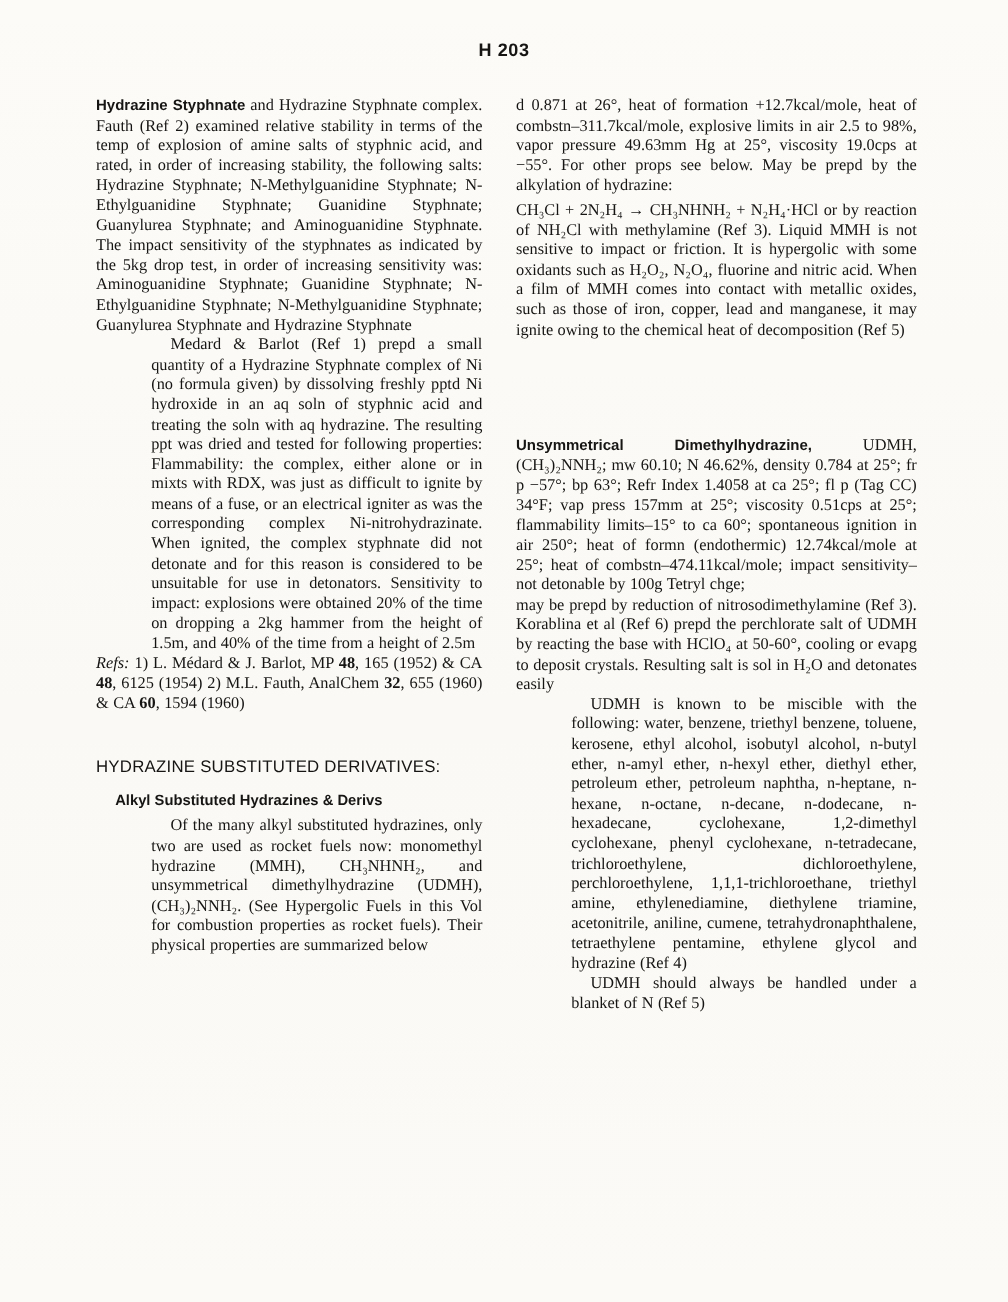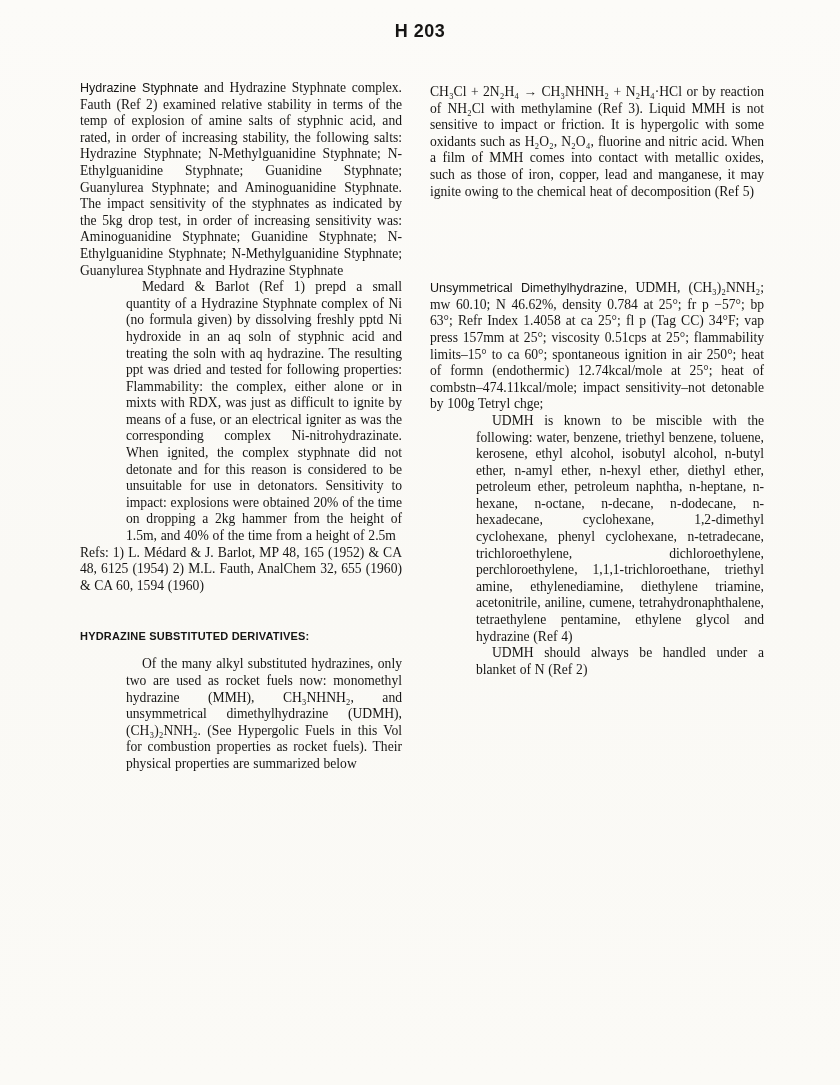--- a/index.html
+++ b/index.html
@@ -13,27 +13,27 @@
   }
   .page {
     position: relative;
     width: 840px;
     height: 1085px;
     overflow: hidden;
     background: linear-gradient(180deg, #fcfbf8 0%, #faf9f5 55%, #fbfaf6 100%);
   }
   .page-number {
     position: absolute;
-    top: 21px;
+    top: 34px;
     left: 0;
     width: 100%;
     text-align: center;
     font-family: "Liberation Sans", sans-serif;
     font-weight: bold;
-    font-size: 18px;
+    font-size: 15px;
     letter-spacing: 0.5px;
   }
   .columns {
     position: absolute;
     top: 80px;
     left: 80px;
     width: 684px;
     display: grid;
     grid-template-columns: 322px 334px;
     column-gap: 28px;
@@ -45,53 +45,56 @@
     text-align: justify;
     word-spacing: 0.3px;
   }
   .indent { text-indent: 16px; margin-left: 46px; }
   .eq-para { margin-top: 4px; }
   .gap-large { margin-top: 80px; }
   .gap-small { margin-top: 6px; }
   .section-heading {
     margin: 36px 0 14px 0;
     font-family: "Liberation Sans", sans-serif;
-    font-weight: bold;
-    font-size: 11px;
+    font-weight: normal;
+    font-size: 14px;
     letter-spacing: 0.2px;
   }
   .sub-heading {
     margin: 0 0 6px 16px;
     font-family: "Liberation Sans", sans-serif;
     font-weight: bold;
     font-size: 12.3px;
   }
   
-  .b { font-weight: normal; }
-  .i { }
+  .b { font-weight: bold; }
+  .i { font-style: italic; }
   .s { font-family: "Liberation Sans", sans-serif; font-size: 12.5px; }
 </style>
 </head>
 <body>
 
 <div class="page">
 
   <div class="page-number">H 203</div>
 
   <div class="columns">
 
     <div class="col">
       <p class="para"><span class="b s">Hydrazine Styphnate</span><span> and Hydrazine Styphnate complex. Fauth (Ref 2) examined relative stability in terms of the temp of explosion of amine salts of styphnic acid, and rated, in order of increasing stability, the following salts: Hydrazine Styphnate; N-Methylguanidine Styphnate; N-Ethylguanidine Styphnate; Guanidine Styphnate; Guanylurea Styphnate; and Aminoguanidine Styphnate. The impact sensitivity of the styphnates as indicated by the 5kg drop test, in order of increasing sensitivity was: Aminoguanidine Styphnate; Guanidine Styphnate; N-Ethylguanidine Styphnate; N-Methylguanidine Styphnate; Guanylurea Styphnate and Hydrazine Styphnate</span></p>
       <p class="para indent">Medard &amp; Barlot (Ref 1) prepd a small quantity of a Hydrazine Styphnate complex of Ni (no formula given) by dissolving freshly pptd Ni hydroxide in an aq soln of styphnic acid and treating the soln with aq hydrazine. The resulting ppt was dried and tested for following properties: Flammability: the complex, either alone or in mixts with RDX, was just as difficult to ignite by means of a fuse, or an electrical igniter as was the corresponding complex Ni-nitrohydrazinate. When ignited, the complex styphnate did not detonate and for this reason is considered to be unsuitable for use in detonators. Sensitivity to impact: explosions were obtained 20% of the time on dropping a 2kg hammer from the height of 1.5m, and 40% of the time from a height of 2.5m</p>
       <p class="para"><span class="i">Refs:</span><span> 1) L. Médard &amp; J. Barlot, MP </span><span class="b">48</span><span>, 165 (1952) &amp; CA </span><span class="b">48</span><span>, 6125 (1954)  2) M.L. Fauth, AnalChem </span><span class="b">32</span><span>, 655 (1960) &amp; CA </span><span class="b">60</span><span>, 1594 (1960)</span></p>
       <h2 class="section-heading">HYDRAZINE SUBSTITUTED DERIVATIVES:</h2>
+      <h3 class="sub-heading">Alkyl Substituted Hydrazines &amp; Derivs</h3>
       <p class="para indent">Of the many alkyl substituted hydrazines, only two are used as rocket fuels now: monomethyl hydrazine (MMH), CH₃NHNH₂, and unsymmetrical dimethylhydrazine (UDMH), (CH₃)₂NNH₂. (See Hypergolic Fuels in this Vol for combustion properties as rocket fuels). Their physical properties are summarized below</p>
     </div>
 
     <div class="col">
+      <p class="para">d 0.871 at 26°, heat of formation +12.7kcal/mole, heat of combstn–311.7kcal/mole, explosive limits in air 2.5 to 98%, vapor pressure 49.63mm Hg at 25°, viscosity 19.0cps at −55°. For other props see below. May be prepd by the alkylation of hydrazine:</p>
       <p class="para eq-para">CH₃Cl + 2N₂H₄ → CH₃NHNH₂ + N₂H₄·HCl or by reaction of NH₂Cl with methylamine (Ref 3). Liquid MMH is not sensitive to impact or friction. It is hypergolic with some oxidants such as H₂O₂, N₂O₄, fluorine and nitric acid. When a film of MMH comes into contact with metallic oxides, such as those of iron, copper, lead and manganese, it may ignite owing to the chemical heat of decomposition (Ref 5)</p>
       <p class="para gap-large"><span class="b s">Unsymmetrical Dimethylhydrazine,</span><span> UDMH, (CH₃)₂NNH₂; mw 60.10; N 46.62%, density 0.784 at 25°; fr p −57°; bp 63°; Refr Index 1.4058 at ca 25°; fl p (Tag CC) 34°F; vap press 157mm at 25°; viscosity 0.51cps at 25°; flammability limits–15° to ca 60°; spontaneous ignition in air 250°; heat of formn (endothermic) 12.74kcal/mole at 25°; heat of combstn–474.11kcal/mole; impact sensitivity–not detonable by 100g Tetryl chge;</span></p>
+      <p class="para">may be prepd by reduction of nitrosodimethylamine (Ref 3). Korablina et al (Ref 6) prepd the perchlorate salt of UDMH by reacting the base with HClO₄ at 50-60°, cooling or evapg to deposit crystals. Resulting salt is sol in H₂O and detonates easily</p>
       <p class="para indent">UDMH is known to be miscible with the following: water, benzene, triethyl benzene, toluene, kerosene, ethyl alcohol, isobutyl alcohol, n-butyl ether, n-amyl ether, n-hexyl ether, diethyl ether, petroleum ether, petroleum naphtha, n-heptane, n-hexane, n-octane, n-decane, n-dodecane, n-hexadecane, cyclohexane, 1,2-dimethyl cyclohexane, phenyl cyclohexane, n-tetradecane, trichloroethylene, dichloroethylene, perchloroethylene, 1,1,1-trichloroethane, triethyl amine, ethylenediamine, diethylene triamine, acetonitrile, aniline, cumene, tetrahydronaphthalene, tetraethylene pentamine, ethylene glycol and hydrazine (Ref 4)</p>
-      <p class="para indent">UDMH should always be handled under a blanket of N (Ref 2)</p>
+      <p class="para indent">UDMH should always be handled under a blanket of N (Ref 5)</p>
     </div>
 
   </div>
 </div>
 
 </body></html>

